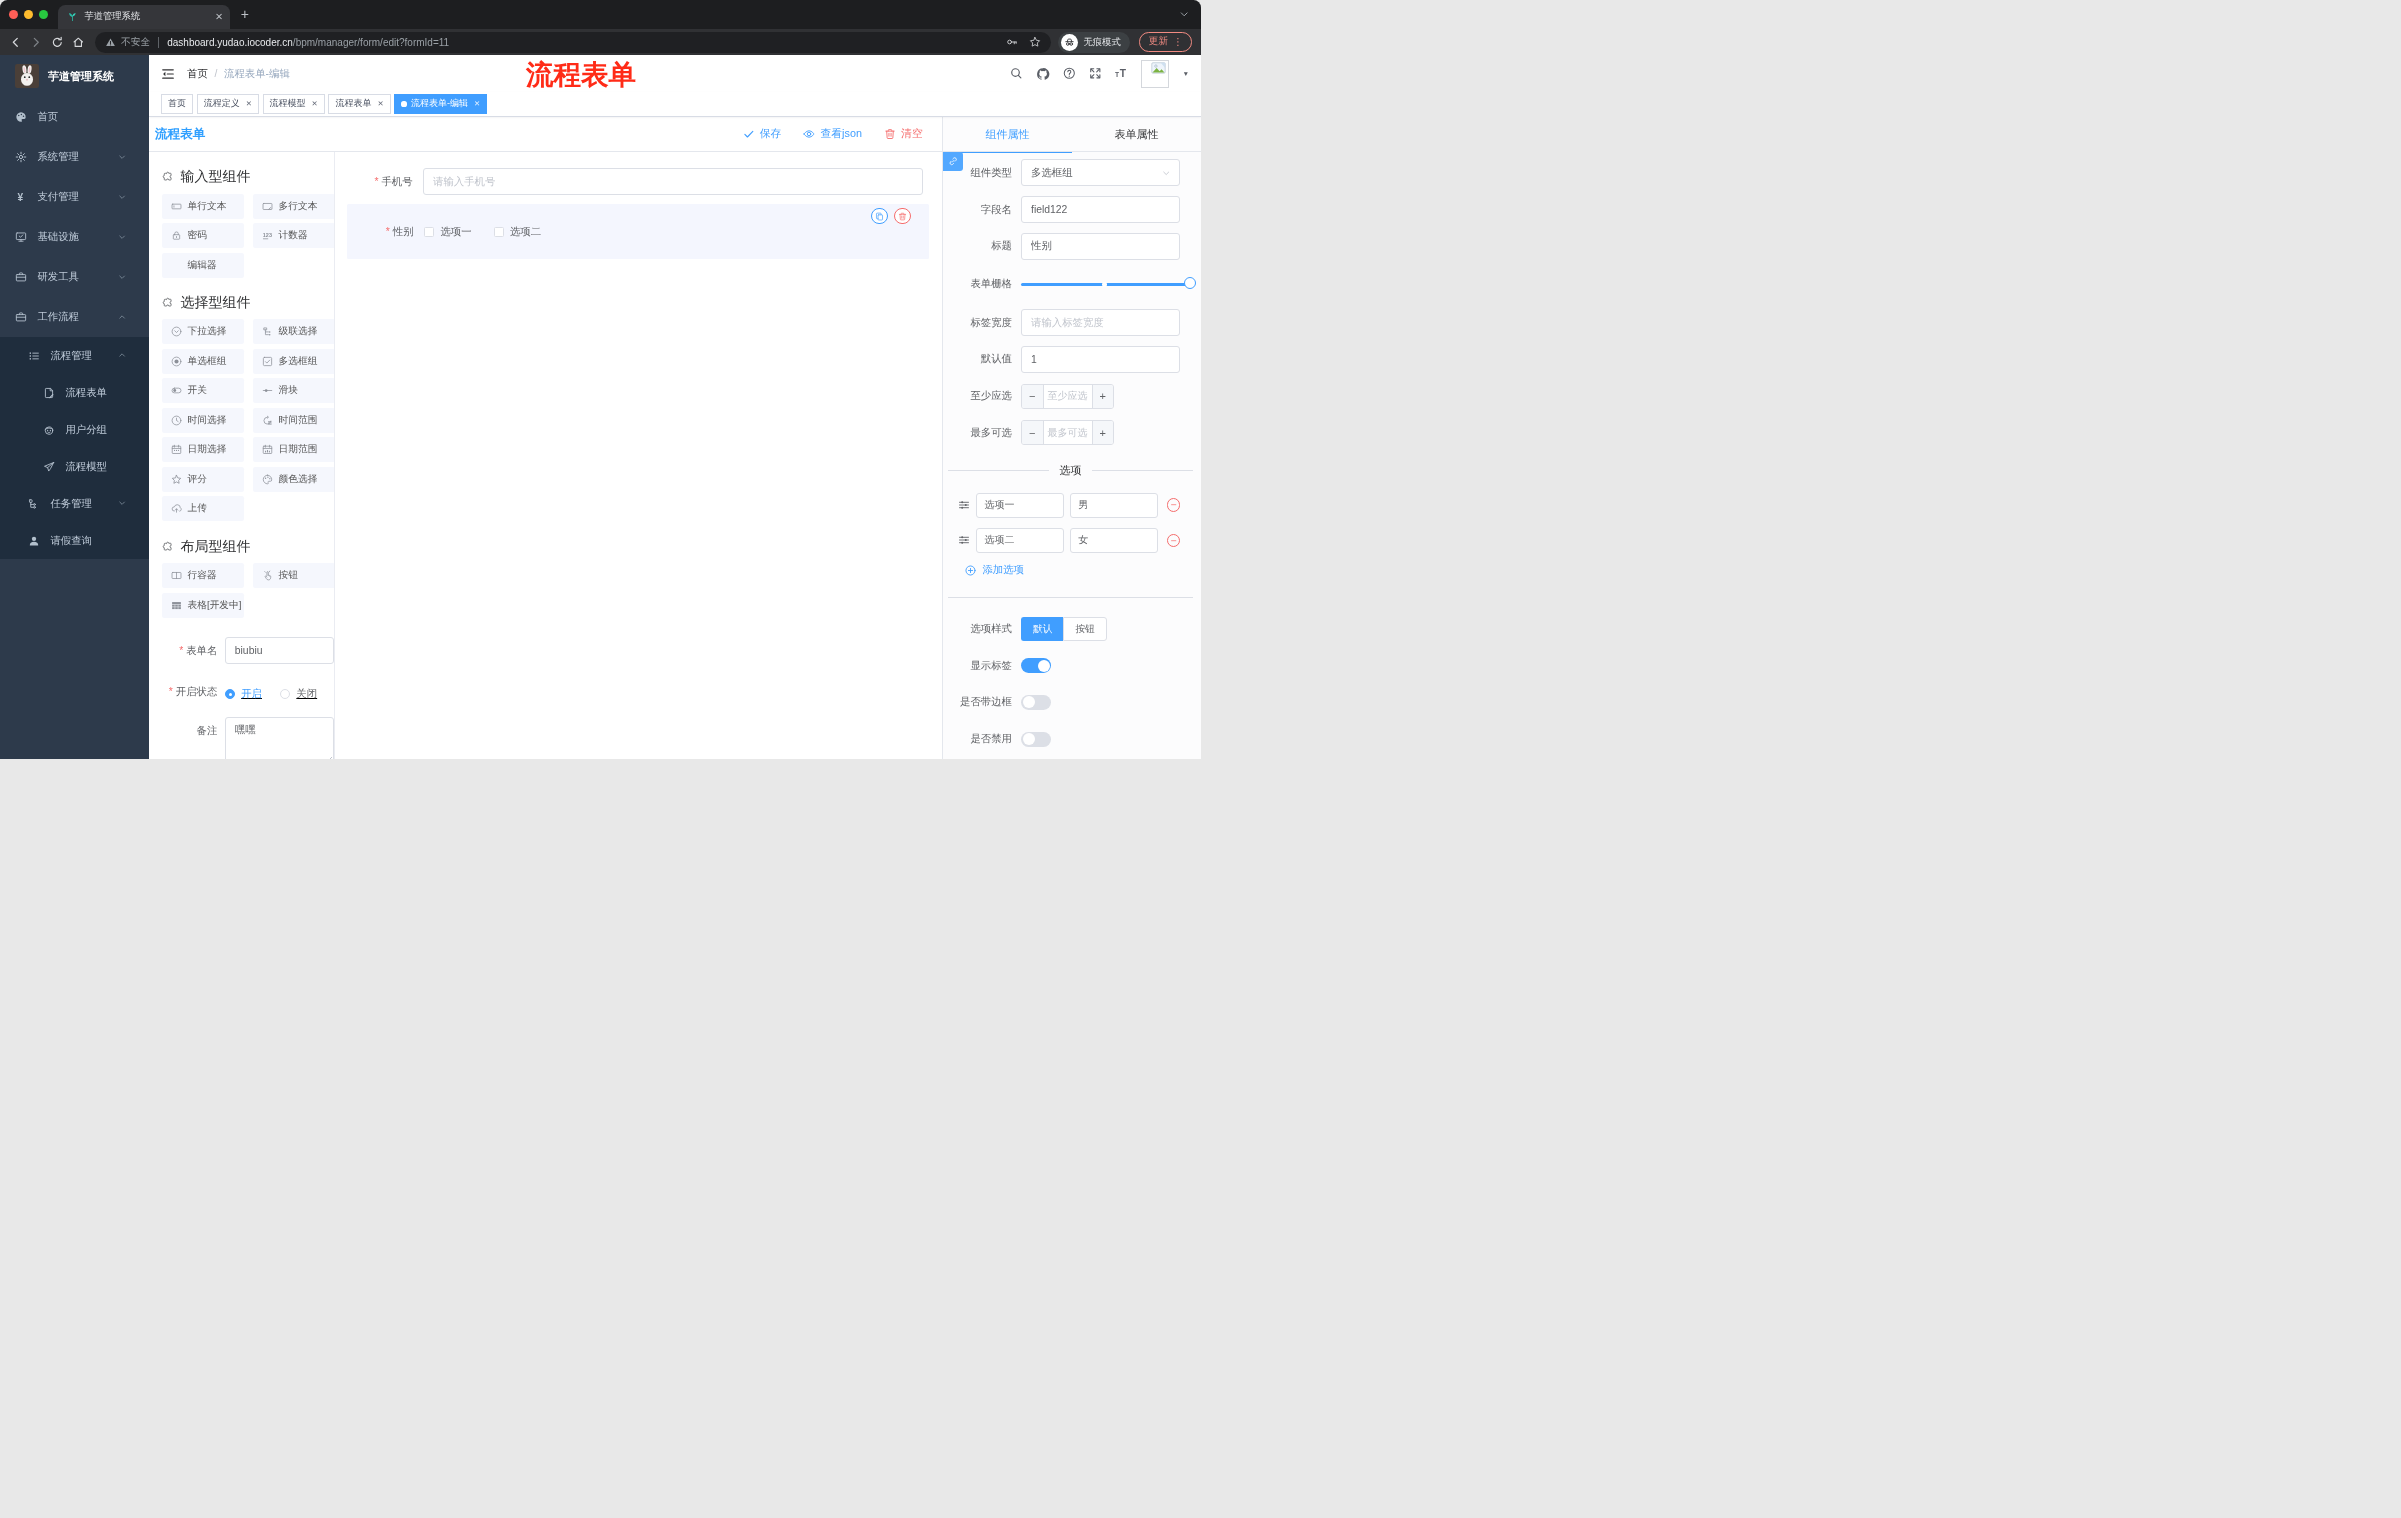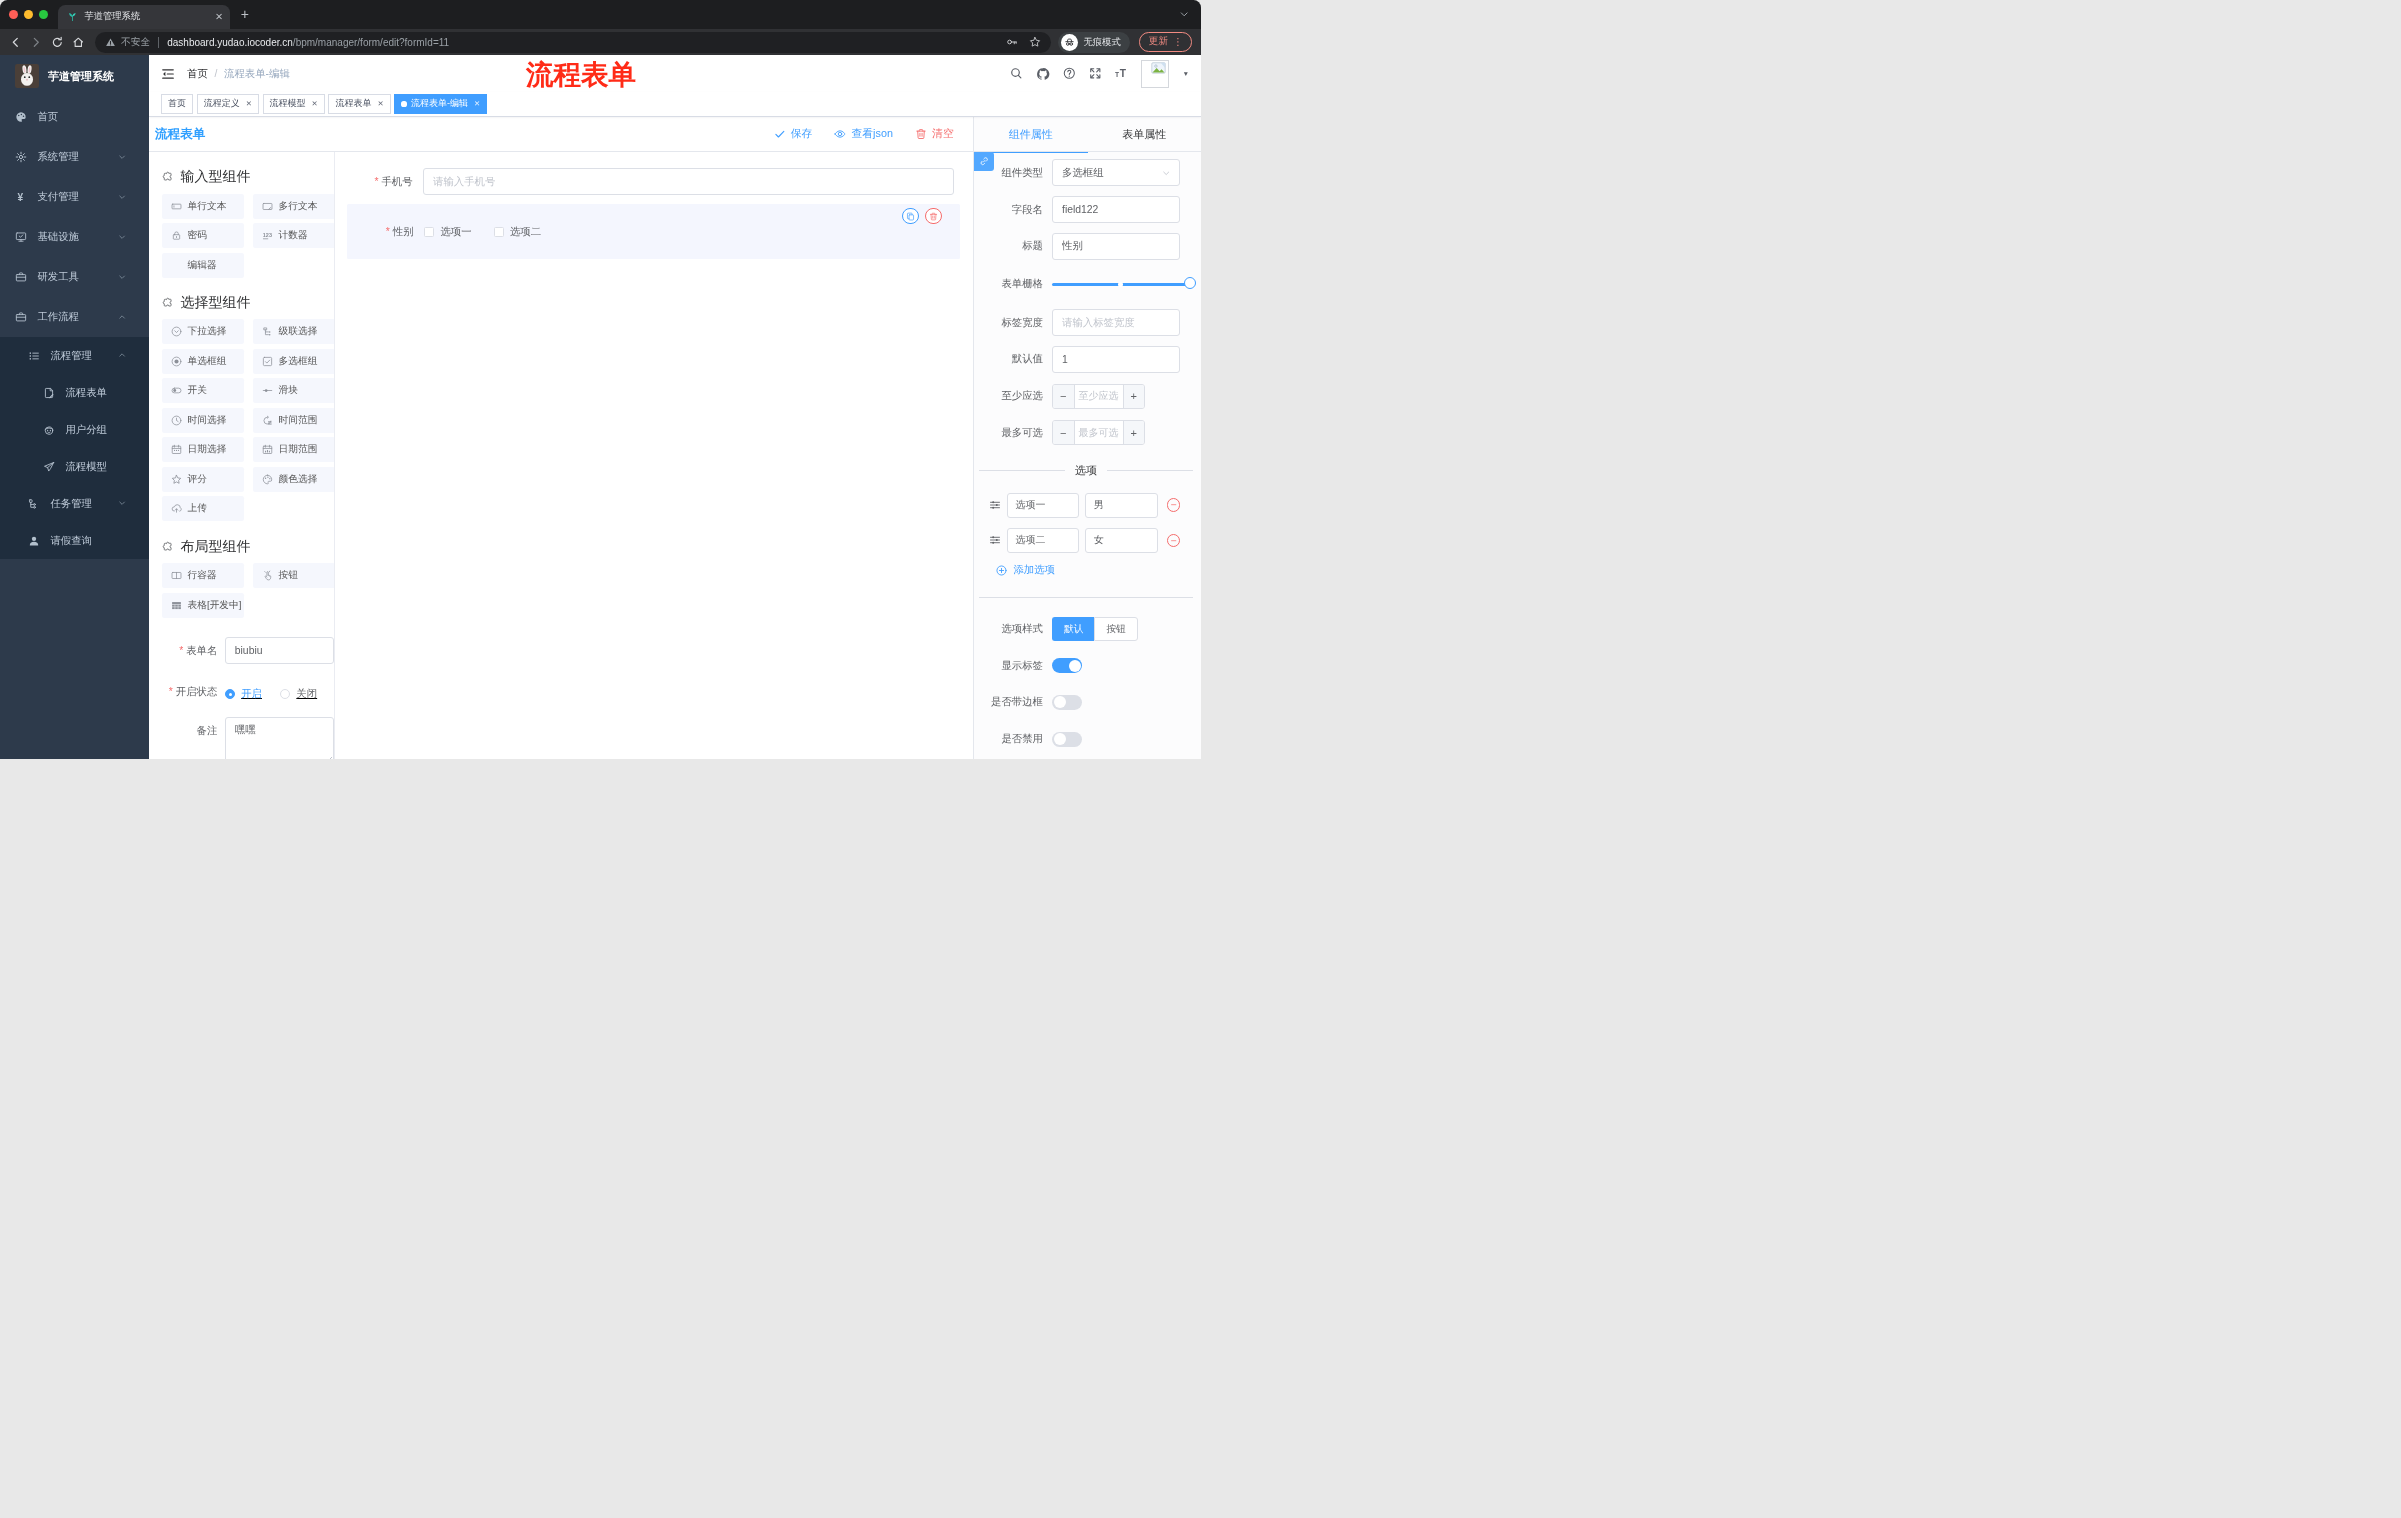--- a/index.html
+++ b/index.html
@@ -135,21 +135,21 @@
   .cbx-item { display:flex; align-items:center; gap:6px; font-size:10.4px; color:#606266; cursor:pointer; }
   .cbx { width:10.4px; height:10.4px; border:0.7px solid #dcdfe6; border-radius:1.5px; background:#fff; }
   .blk-actions { position:absolute; top:3.7px; right:18px; display:flex; gap:6.7px; }
   .act-btn { width:16.3px; height:16.3px; border-radius:50%; background:#fff; display:flex;
     align-items:center; justify-content:center; cursor:pointer; }
   .act-btn .ic { width:9px; height:9px; }
   .act-copy { border:0.7px solid #409eff; color:#409eff; }
   .act-del { border:0.7px solid #f56c6c; color:#f56c6c; }
 
   
-  .inspector { width:228px; border-left:0.7px solid #e4e7ed; background:#fcfcfd; display:flex;
+  .inspector { width:259px; border-left:0.7px solid #e4e7ed; background:#fcfcfd; display:flex;
     flex-direction:column; position:relative; flex-shrink:0; }
   .insp-tabs { height:35px; display:flex; border-bottom:1.5px solid #e4e7ed; flex-shrink:0; }
   .insp-tab { flex:1; display:flex; align-items:center; justify-content:center; font-size:11px;
     color:#303133; cursor:pointer; }
   .insp-tab.active { color:#409eff; border-bottom:1.5px solid #409eff; margin-bottom:-1.5px; }
   .link-handle { position:absolute; left:0; top:35px; width:20px; height:18.6px; background:#53a8ff;
     border-radius:0 3px 3px 0; display:flex; align-items:center; justify-content:center;
     color:#fff; cursor:pointer; z-index:3; }
   .link-handle .ic { width:10.4px; height:10.4px; }
   .insp-body { flex:1; padding:7.4px 21px 0 15px; overflow:hidden; }

